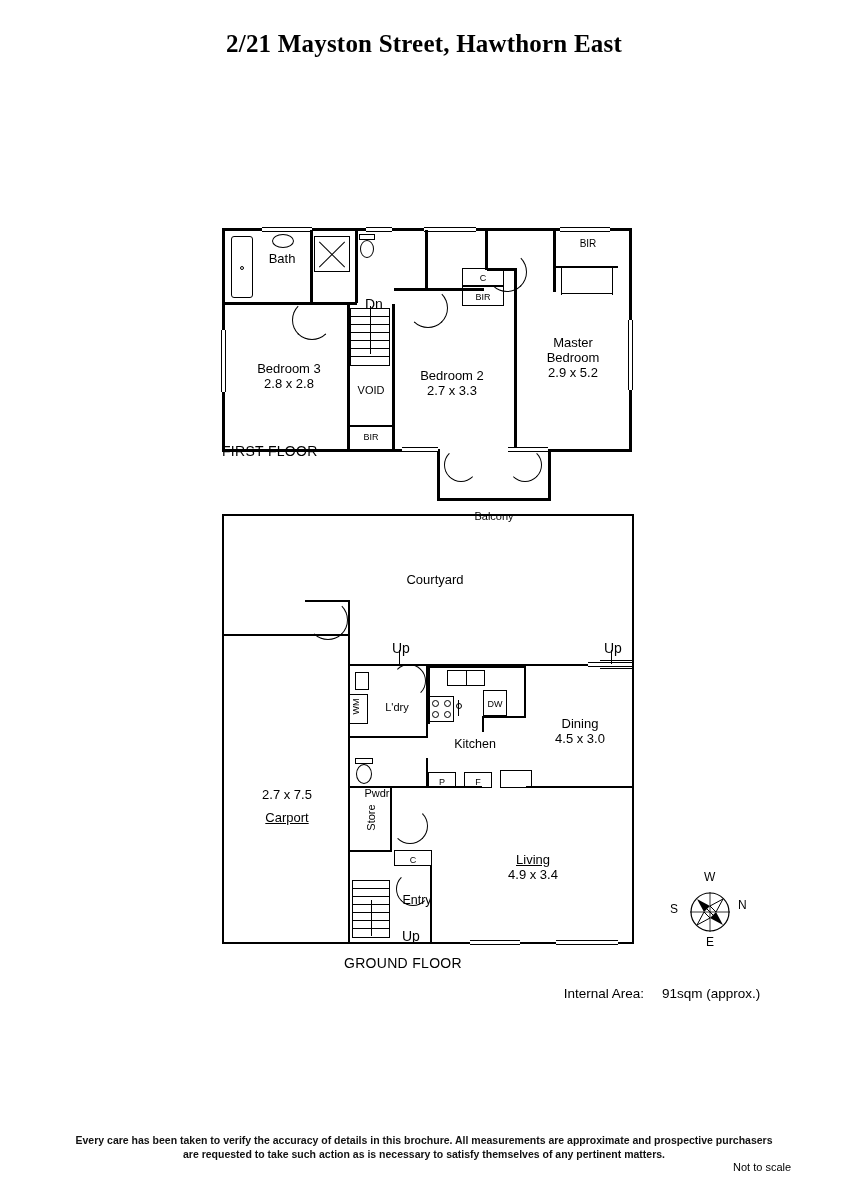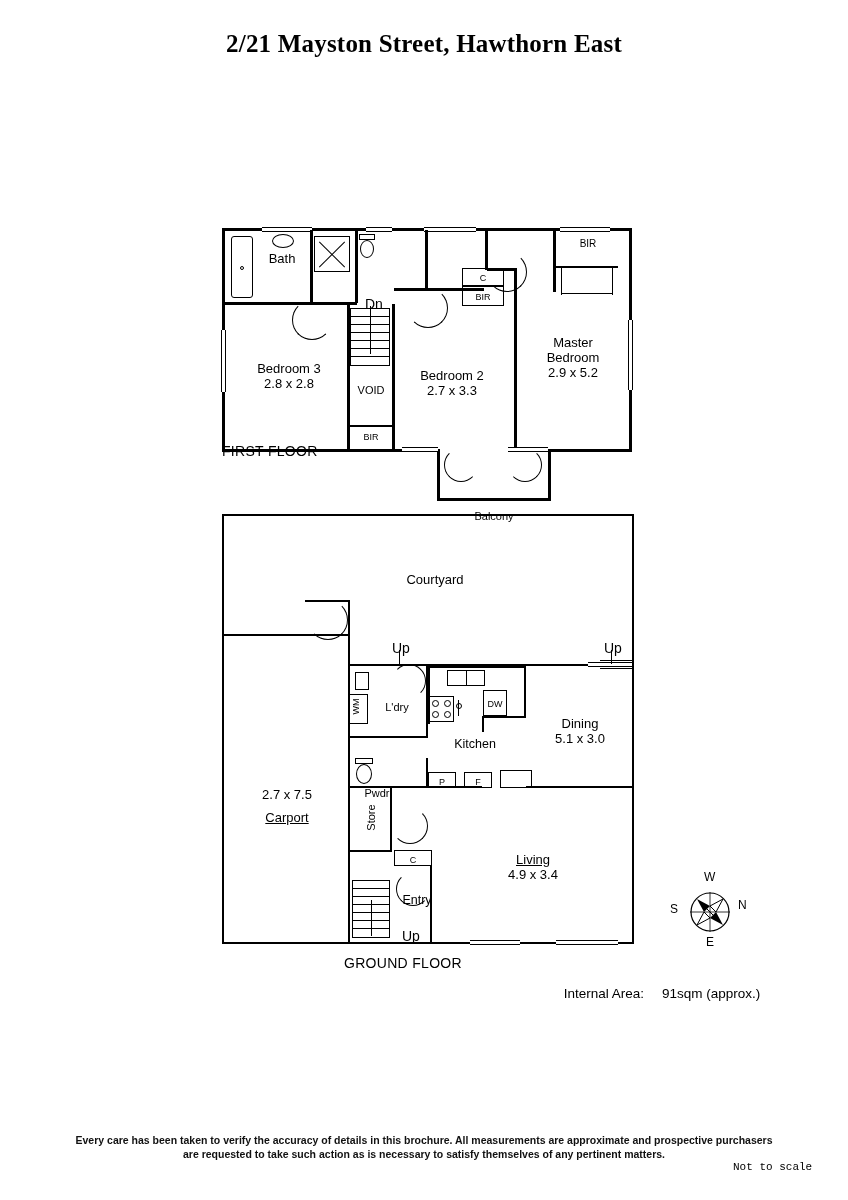--- a/index.html
+++ b/index.html
@@ -273,21 +273,21 @@
   <div class="wall" style="left:524px;top:666px;width:2px;height:52px;"></div>
   <div class="wall" style="left:482px;top:716px;width:44px;height:2px;"></div>
   <div class="thin" style="left:483px;top:690px;width:24px;height:26px;"></div>
   <div class="room-label tiny" style="left:483px;top:697px;width:24px;">DW</div>
   <div class="room-label small" style="left:440px;top:737px;width:70px;font-size:12.5px;">Kitchen</div>
   <div class="wall" style="left:482px;top:718px;width:2px;height:14px;"></div>
   <div class="wall" style="left:458px;top:700px;width:1.2px;height:16px;"></div>
   <div class="oval" style="left:456px;top:703px;width:6px;height:6px;"></div>
 
   <div class="room-label" style="left:528px;top:716px;width:104px;">Dining</div>
-  <div class="room-label" style="left:528px;top:731px;width:104px;">5.1 x 3.0</div>
+  <div class="room-label" style="left:528px;top:731px;width:104px;">4.5 x 3.0</div>
   <div class="wall" style="left:526px;top:786px;width:108px;height:2px;"></div>
   <div class="arrow-lbl" style="left:604px;top:640px;">Up</div>
   <div class="wall" style="left:611px;top:650px;width:1px;height:14px;"></div>
   <div class="wall" style="left:600px;top:660px;width:34px;height:1px;"></div>
   <div class="wall" style="left:600px;top:668px;width:34px;height:1px;"></div>
 
   <div class="wall" style="left:350px;top:786px;width:132px;height:2px;"></div>
   <div class="wall" style="left:426px;top:758px;width:2px;height:30px;"></div>
   <div class="oval" style="left:356px;top:764px;width:16px;height:20px;"></div>
   <div class="thin" style="left:355px;top:758px;width:18px;height:6px;"></div>
@@ -346,13 +346,13 @@
 
 <div class="areas" style="left:526px;top:986px;width:300px;">
   <div class="row">
     <span class="k">Internal Area:</span>
     <span class="v">91sqm (approx.)</span>
   </div>
 </div>
 
 <div class="footer" style="top:1134px;">Every care has been taken to verify the accuracy of details in this brochure.  All measurements are approximate and prospective purchasers</div>
 <div class="footer" style="top:1148px;">are requested to take such action as is necessary to satisfy themselves of any pertinent matters.</div>
-<div class="nts" style="left:733px;top:1161px;font-family:Liberation Mono, monospace;">Not to scale</div>
+<div class="nts" style="left:733px;top:1161px;">Not to scale</div>
 
 </body></html>

